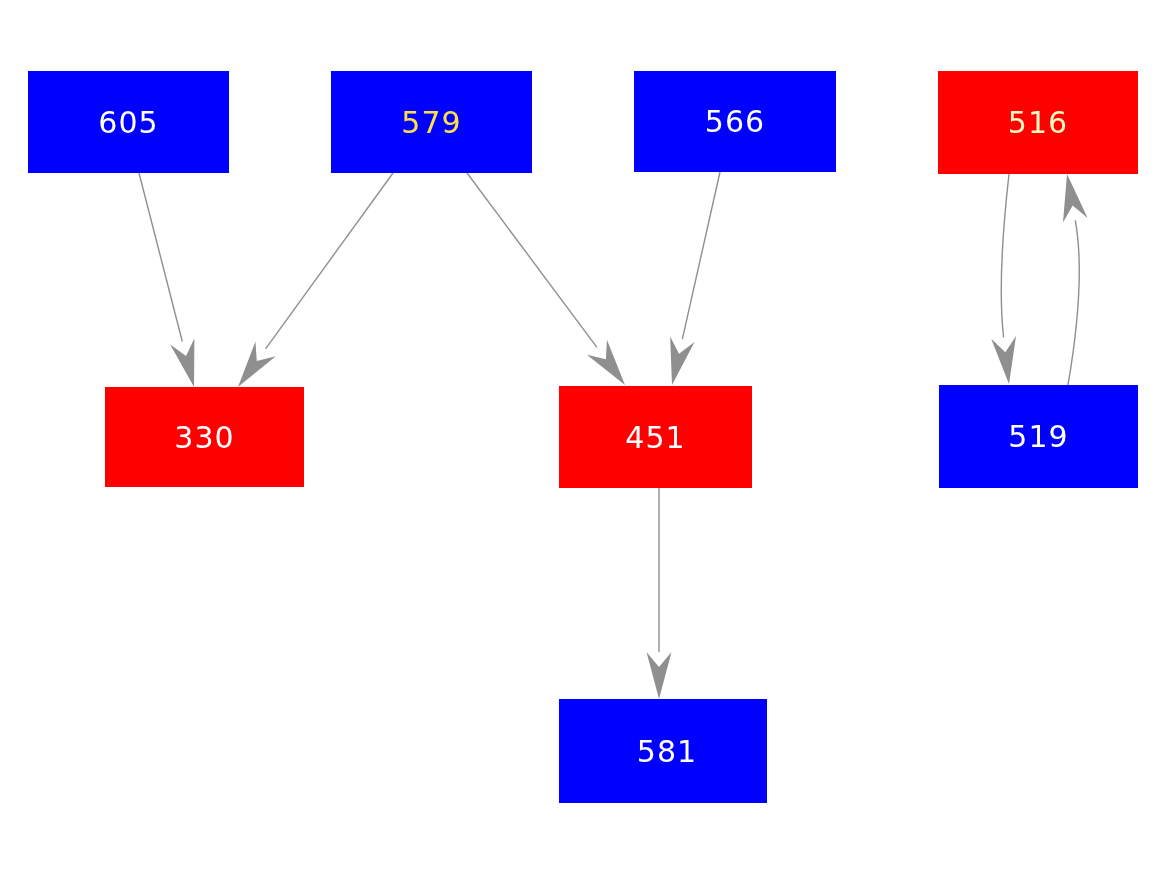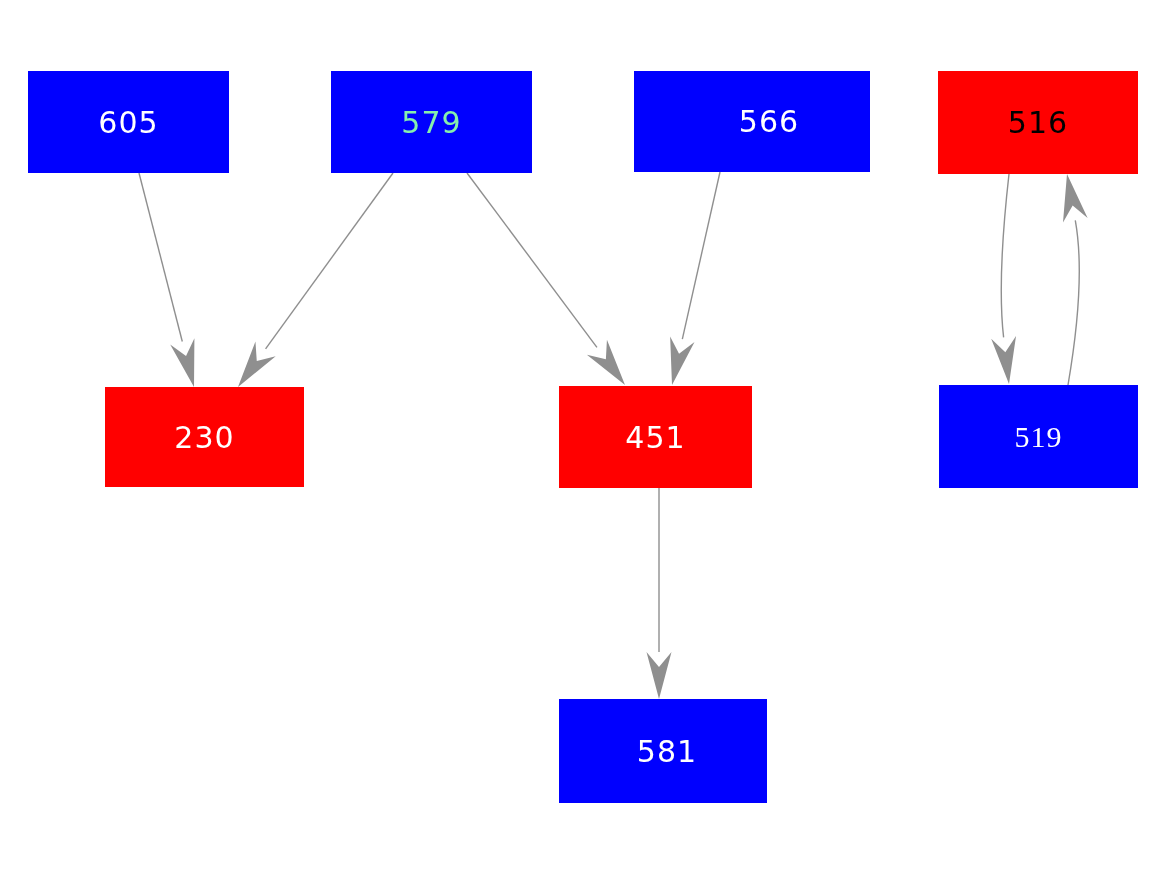--- a/index.html
+++ b/index.html
@@ -47,21 +47,21 @@
       <polygon points="672,385 670.1382373699589,336.40181238040475 679.0348521518894,353.78284357599085 694.5266408262162,341.8977906240683" fill="#8f8f8f"></polygon>
       <path d="M 659 488 L 659 652" fill="none" stroke="#8f8f8f" stroke-width="1.4"></path>
       <polygon points="659,699 646.5,652 659,667 671.5,652" fill="#8f8f8f"></polygon>
       <path d="M 1009 174 Q 997 280 1003.6126669246988 337.30978001405686" fill="none" stroke="#8f8f8f" stroke-width="1.4"></path>
       <polygon points="1009,384 991.1950552263097,338.742581363871 1005.3320285444759,352.2109140521238 1016.030278623088,335.8769786642427" fill="#8f8f8f"></polygon>
       <path d="M 1068 385 Q 1086 280 1075.292369208065 220.26269137131058" fill="none" stroke="#8f8f8f" stroke-width="1.4"></path>
       <polygon points="1067,174 1087.596276487669,218.05727402874007 1072.6458683969804,205.49800263578592 1062.9884619284612,222.4681087138811" fill="#8f8f8f"></polygon>
     </svg>
   <div id="node-layer">
       <div class="node" style="left: 28px; top: 71px; width: 201px; height: 102px; background: rgb(0, 0, 255); color: rgb(255, 255, 255);">605</div>
-      <div class="node" style="left: 331px; top: 71px; width: 201px; height: 102px; background: rgb(0, 0, 255); color: #86efac;">579</div>
-      <div class="node" style="left: 634px; top: 71px; width: 202px; height: 101px; background: rgb(0, 0, 255); color: rgb(255, 255, 255); padding-left: 34px;">566</div>
-      <div class="node" style="left: 938px; top: 71px; width: 200px; height: 103px; background: rgb(255, 0, 0); color: #000000;">516</div>
-      <div class="node" style="left: 105px; top: 387px; width: 199px; height: 100px; background: rgb(255, 0, 0); color: rgb(255, 255, 255);">230</div>
+      <div class="node" style="left: 331px; top: 71px; width: 201px; height: 102px; background: rgb(0, 0, 255); color: #fde047;">579</div>
+      <div class="node" style="left: 634px; top: 71px; width: 202px; height: 101px; background: rgb(0, 0, 255); color: rgb(255, 255, 255);">566</div>
+      <div class="node" style="left: 938px; top: 71px; width: 200px; height: 103px; background: rgb(255, 0, 0); color: #fef9c3;">516</div>
+      <div class="node" style="left: 105px; top: 387px; width: 199px; height: 100px; background: rgb(255, 0, 0); color: rgb(255, 255, 255);">330</div>
       <div class="node" style="left: 559px; top: 386px; width: 193px; height: 102px; background: rgb(255, 0, 0); color: rgb(255, 255, 255);">451</div>
-      <div class="node" style="left: 939px; top: 385px; width: 199px; height: 103px; background: rgb(0, 0, 255); color: rgb(255, 255, 255); font-family: Liberation Serif, serif;">519</div>
+      <div class="node" style="left: 939px; top: 385px; width: 199px; height: 103px; background: rgb(0, 0, 255); color: rgb(255, 255, 255);">519</div>
       <div class="node" style="left: 559px; top: 699px; width: 200px; height: 104px; background: rgb(0, 0, 255); color: rgb(255, 255, 255); padding-left: 8px;">581</div>
     </div>
 </div>
 
 </body></html>

